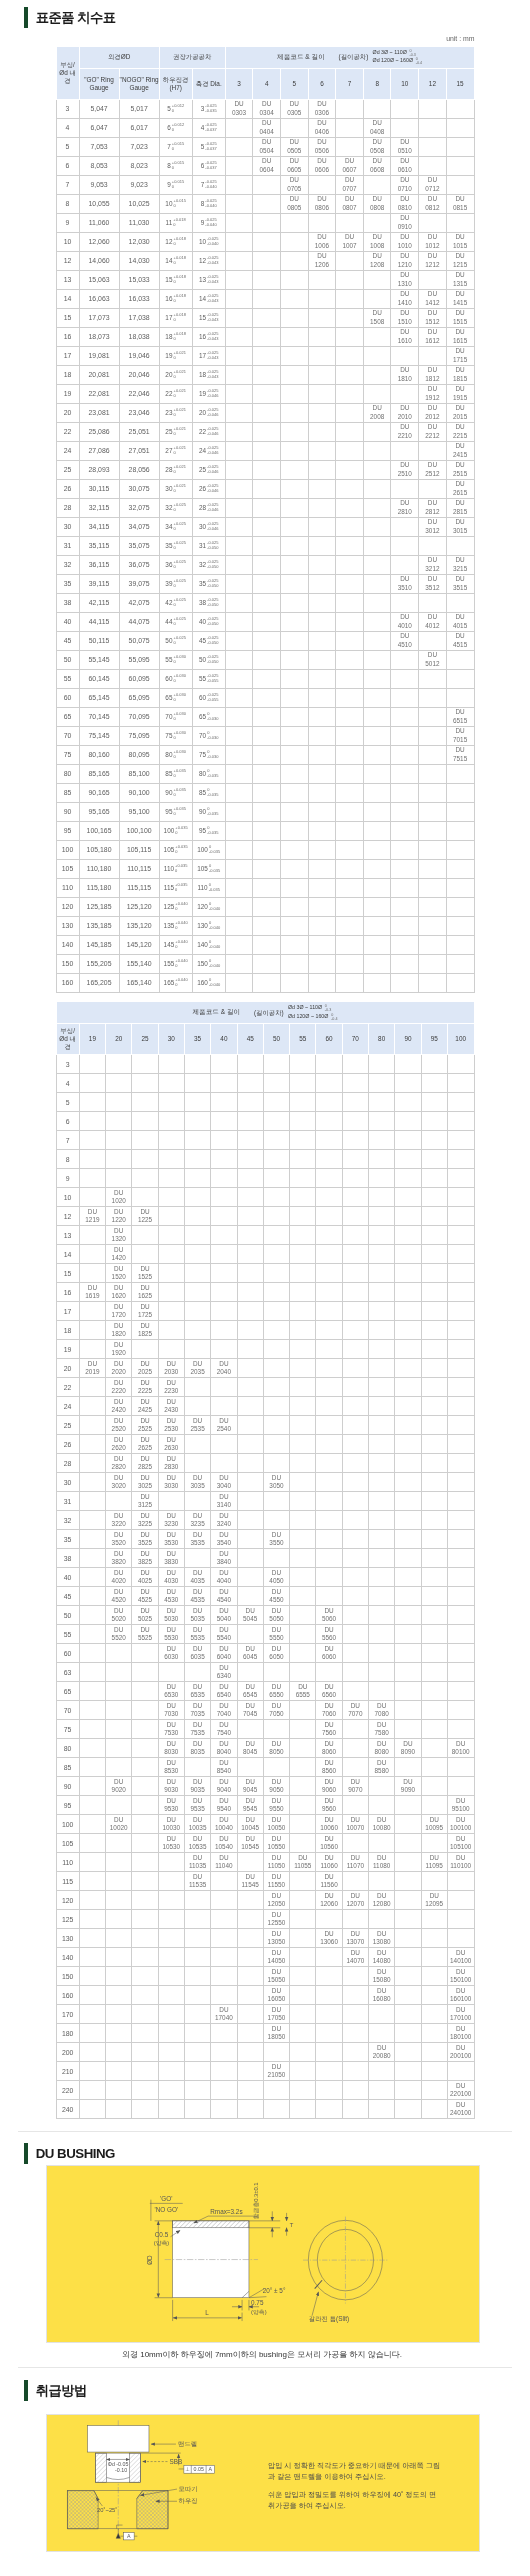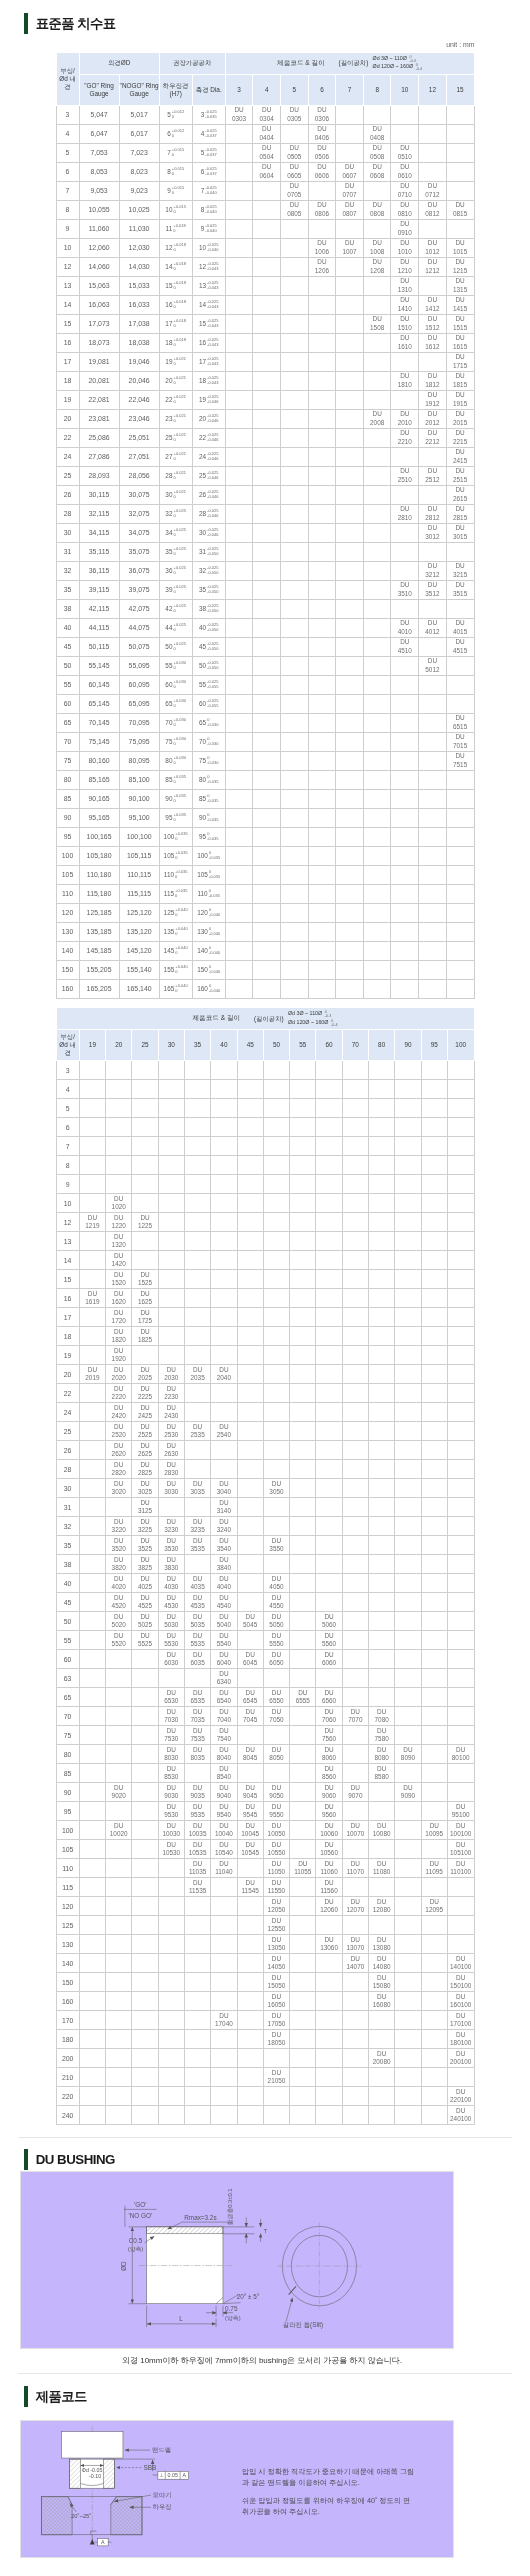--- a/index.html
+++ b/index.html
@@ -1,17 +1,17 @@
 <!DOCTYPE html>
 <html style="font-size:8.5px"><head>
 <meta charset="utf-8">
 <style>
   html,body{margin:0;padding:0;background:#fff;}
   body{width:530px;font-family:"Liberation Sans","DejaVu Sans",sans-serif;color:#444;}
-  .page{padding-top:13px;}
+  .page{padding-top:7px;}
   
   .sec-title{display:flex;align-items:stretch;margin:0 0 0 24px;height:21px;}
   .sec-title .bar{width:3.7px;background:#16492a;margin-right:8px;}
   .sec-title .txt{font-size:13.3px;font-weight:bold;color:#1b1b1b;letter-spacing:-0.5px;line-height:21px;}
   
   .unit{width:419px;margin:7.4px auto 3.2px auto;text-align:right;font-size:6.9px;color:#666;}
   
   table.spec{border-collapse:collapse;table-layout:fixed;width:419px;margin:0 auto 0 auto;border:0.5px solid #c9c9c9;}
   table.spec th,table.spec td{padding:0;}
   table.spec thead th{background:#dde7f6;border:0.5px solid #fff;font-weight:normal;color:#3a3a3a;font-size:6.4px;line-height:1.25;vertical-align:middle;}
@@ -33,21 +33,21 @@
   .band .bl{font-size:6.6px;}
   .band .tn{display:flex;align-items:center;gap:4.2px;}
   .band .tl{font-size:6.4px;}
   .ranges{display:flex;flex-direction:column;align-items:flex-start;line-height:1.1;}
   .rg{display:flex;align-items:center;gap:1.6px;font-size:5.3px;}
   .rg .stk{font-size:3.7px;}
   .gap16{height:8.5px;}
   
   .divider{border-top:1.1px solid #e6e6e6;margin:11.7px 18px;}
   
-  .figbox{width:432px;margin-left:20px;border:0.5px solid #e2e2e2;background:#c4b5fd;position:relative;}
+  .figbox{width:432px;margin-left:46px;border:0.5px solid #e2e2e2;background:#fde047;position:relative;}
   .figbox svg{display:block;}
   .note{width:432px;margin:5.3px 0 5.3px 46px;text-align:center;font-size:8px;color:#333;}
   
   .fig2-p{position:absolute;left:221px;width:175px;font-size:7.2px;color:#4a4a4a;line-height:1.55;}
   .p1{top:45px;}
   .p2{top:74px;}
   svg text{font-family:"Liberation Sans","DejaVu Sans",sans-serif;}
 </style>
 </head>
 <body>
@@ -3469,21 +3469,21 @@
       </g>
     </svg>
   </div>
 
   <div class="note">외경 10mm이하 하우징에 7mm이하의 bushing은 모서리 가공을 하지 않습니다.</div>
 
   <div class="divider" style="margin-top:7.4px;"></div>
 
   <div class="sec-title" style="margin-bottom:12.7px;">
     <div class="bar"></div>
-    <div class="txt">제품코드</div>
+    <div class="txt">취급방법</div>
   </div>
 
   <div class="figbox" style="height:136px;">
     <svg width="432" height="136" viewBox="0 0 815 257">
       <defs>
         <pattern id="h2" width="6" height="6" patternUnits="userSpaceOnUse" patternTransform="rotate(45)">
           <line x1="0" y1="0" x2="0" y2="6" stroke="#9a9a9a" stroke-width="1"></line>
         </pattern>
         <pattern id="h3" width="7" height="7" patternUnits="userSpaceOnUse">
           <path d="M0,7 L7,0 M0,0 L7,7" stroke="#9a9a9a" stroke-width="0.8"></path>

